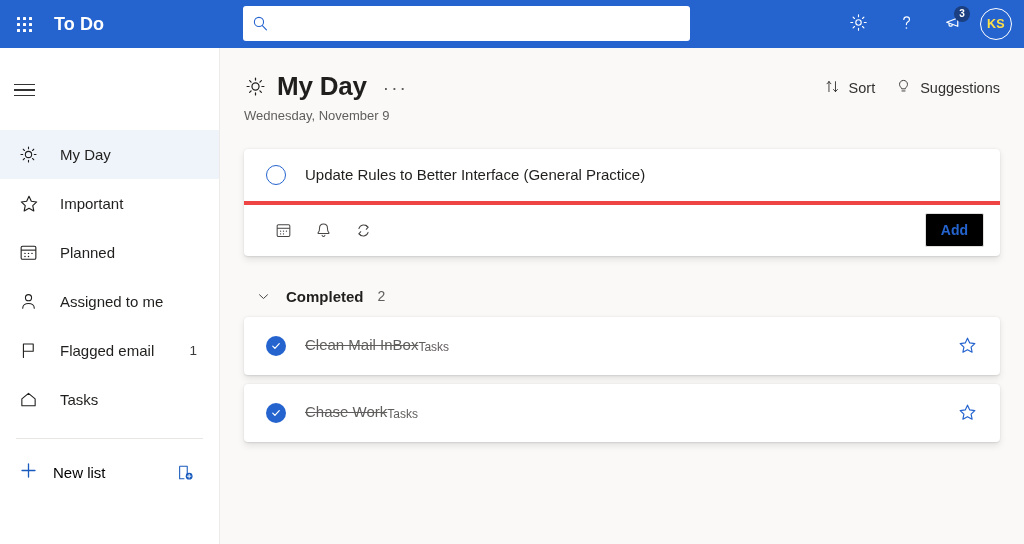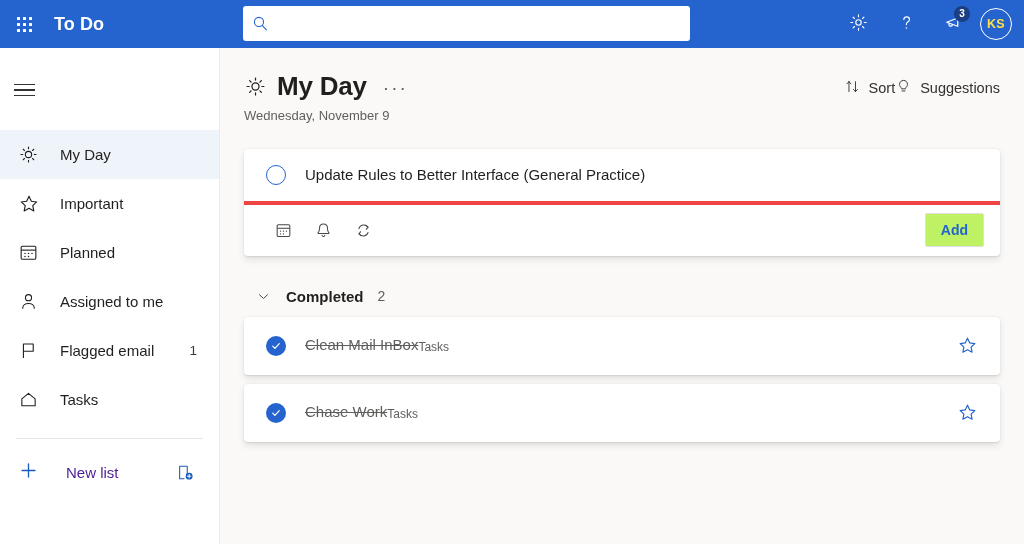--- a/index.html
+++ b/index.html
@@ -102,21 +102,21 @@
     width: 28px; display: flex; align-items: center; justify-content: flex-start;
     flex: 0 0 28px;
   }
   .nav-label { margin-left: 14px; font-size: 15px; color: #201f1e; white-space: nowrap; }
   .nav-count { margin-left: auto; margin-right: 22px; font-size: 13.5px; color: #3b3a39; }
   .nav-divider { height: 1px; background: #e8e6e4; margin: 14px 16px 10px 16px; }
   .newlist-row {
     height: 46px; display: flex; align-items: center;
     padding-left: 18px; cursor: pointer;
   }
-  .newlist-label { color: #4c1d95; font-size: 15px; margin-left: 27px; }
+  .newlist-label { color: #000000; font-size: 15px; margin-left: 14px; }
   .newlist-right { margin-left: auto; margin-right: 24px; display: flex; align-items: center; cursor: pointer; }
 
   
   .main {
     flex: 1; height: 100%;
     background: #faf9f8;
     padding: 0 24px;
     position: relative;
     overflow: hidden;
   }
@@ -130,21 +130,21 @@
   .page-title {
     font-size: 26px; font-weight: 600; color: #201f1e;
     line-height: 1.1; letter-spacing: -.2px;
   }
   .ellipsis {
     margin-left: 16px; color: #605e5c; font-size: 19px;
     letter-spacing: 2px; cursor: pointer; line-height: 1; padding-top: 3px;
   }
   .page-subtitle { font-size: 13px; color: #605e5c; margin-top: 7px; margin-left: 0; }
   .header-actions {
-    margin-left: auto; display: flex; align-items: center; 
+    margin-left: auto; display: flex; align-items: center; gap: 20px;
     padding-top: 6px;
   }
   .hact { display: flex; align-items: center; gap: 8px; cursor: pointer; color: #323130; font-size: 14.5px; }
 
   
   .addcard {
     margin-top: 26px;
     background: #ffffff;
     border-radius: 4px;
     box-shadow: 0 0.6px 1.8px rgba(0,0,0,.1), 0 3.2px 7.2px rgba(0,0,0,.09);
@@ -166,21 +166,21 @@
   .addcard-bottom {
     height: 51px; display: flex; align-items: center;
     padding: 0 16px 0 22px;
   }
   .mini-icon {
     width: 34px; height: 34px; display: flex; align-items: center; justify-content: center;
     cursor: pointer; margin-right: 6px;
   }
   .add-btn {
     margin-left: auto;
-    background: #bef264; border: 1px solid #e1dfdd;
+    background: #000000; border: 1px solid #e1dfdd;
     border-radius: 2px;
     color: #2564cf; font-size: 14px; font-weight: 600;
     padding: 8px 15px; cursor: pointer;
     font-family: "Liberation Sans", sans-serif;
   }
 
   
   .completed-head {
     display: flex; align-items: center;
     margin-top: 32px; margin-bottom: 12px;

